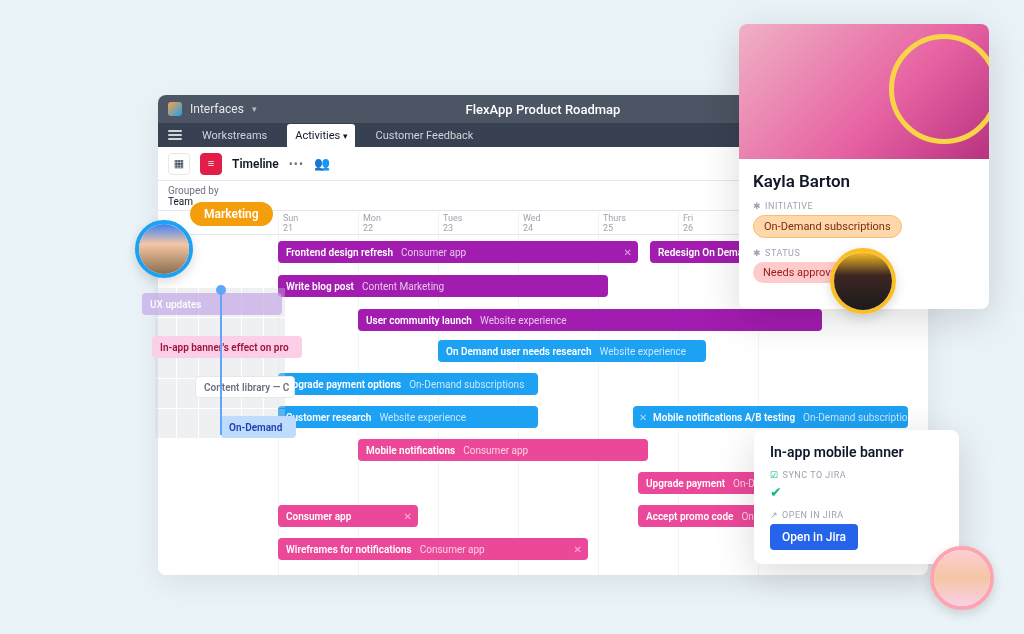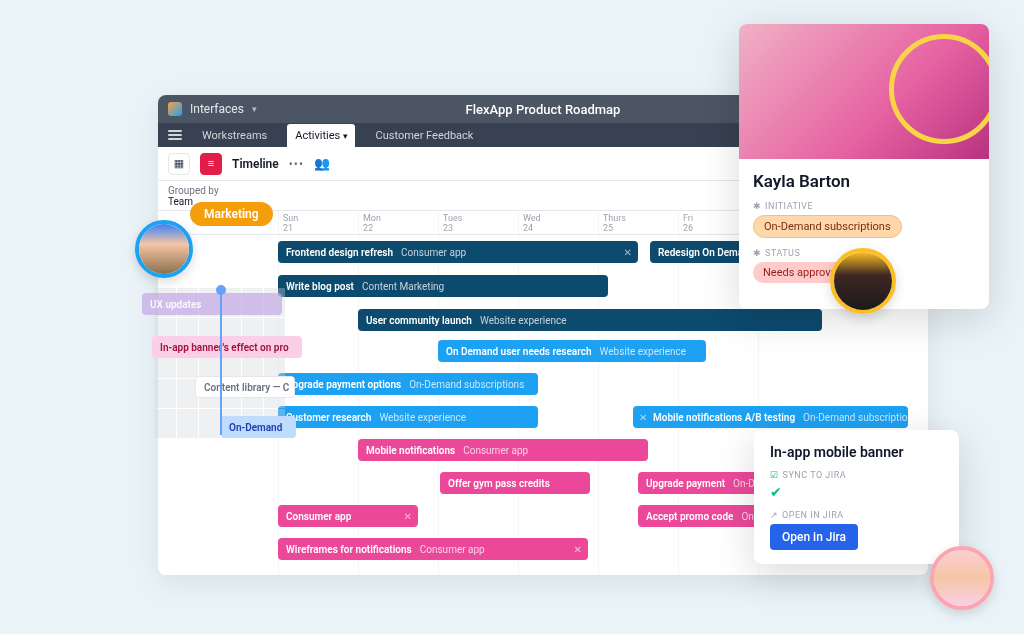--- a/index.html
+++ b/index.html
@@ -77,21 +77,21 @@
 .month-col{ flex:1; font-weight:400; color:#111827; padding-left:16px;text-align:right;}
 .daysrow{ display:flex; height:24px; border-bottom:1px solid #e5e7eb; padding-left:120px; font-size:9px; color:#9ca3af;}
 .daycell{ width:80px; border-left:1px solid #f3f4f6; padding:2px 4px;}
 .timeline-body{ position:relative; height:340px; background:#fff;}
 .grid-overlay{ position:absolute; left:120px; right:0; top:0; bottom:0; pointer-events:none;}
 .grid-col{ position:absolute; top:0; bottom:0; width:80px; border-left:1px solid #f3f4f6;}
 .bar{ position:absolute; height:22px; border-radius:4px; color:#fff; font-size:10px; display:flex; align-items:center; padding:0 8px; gap:8px; overflow:hidden; white-space:nowrap; cursor:pointer;}
 .bar .label{ font-weight:600;}
 .bar .sub{ opacity:0.75; font-weight:400;}
 .bar .x{ position:absolute; right:6px; opacity:0.6; font-size:10px;}
-.bar.orange{ background:#0c4a6e;}
+.bar.orange{ background:#a21caf;}
 .bar.blue{ background:#1da1f2;}
 .bar.pink{ background:#ec4899;}
 .bar.lilac{ background:#c4a8e6; opacity:0.7;}
 
 
 .marketing-tag{
   position:absolute; left:190px; top:202px;
   background:#f59e0b; color:#fff; font-size:12px; font-weight:600;
   padding:5px 14px; border-radius:14px; z-index:5;
 }
@@ -247,23 +247,20 @@
     </div>
     <div class="bar blue" style="left:475px; top:171px; width:275px;">
       <span class="x" style="left:6px; right:auto;">✕</span>
       <span class="label" style="margin-left:12px;">Mobile notifications A/B testing</span>
         <span class="sub">On-Demand subscriptions</span>
     </div>
     <div class="bar pink" style="left:200px; top:204px; width:290px;">
       <span class="label">Mobile notifications</span>
         <span class="sub">Consumer app</span>
     </div>
-    <div class="bar pink" style="left:282px; top:237px; width:150px;">
-      <span class="label">Offer gym pass credits</span>
-    </div>
     <div class="bar pink" style="left:480px; top:237px; width:190px;">
       <span class="label">Upgrade payment</span>
         <span class="sub">On-Demand</span>
     </div>
     <div class="bar pink" style="left:120px; top:270px; width:140px;">
       <span class="label">Consumer app</span>
         <span class="x">✕</span>
     </div>
     <div class="bar pink" style="left:480px; top:270px; width:190px;">
       <span class="label">Accept promo code</span>

